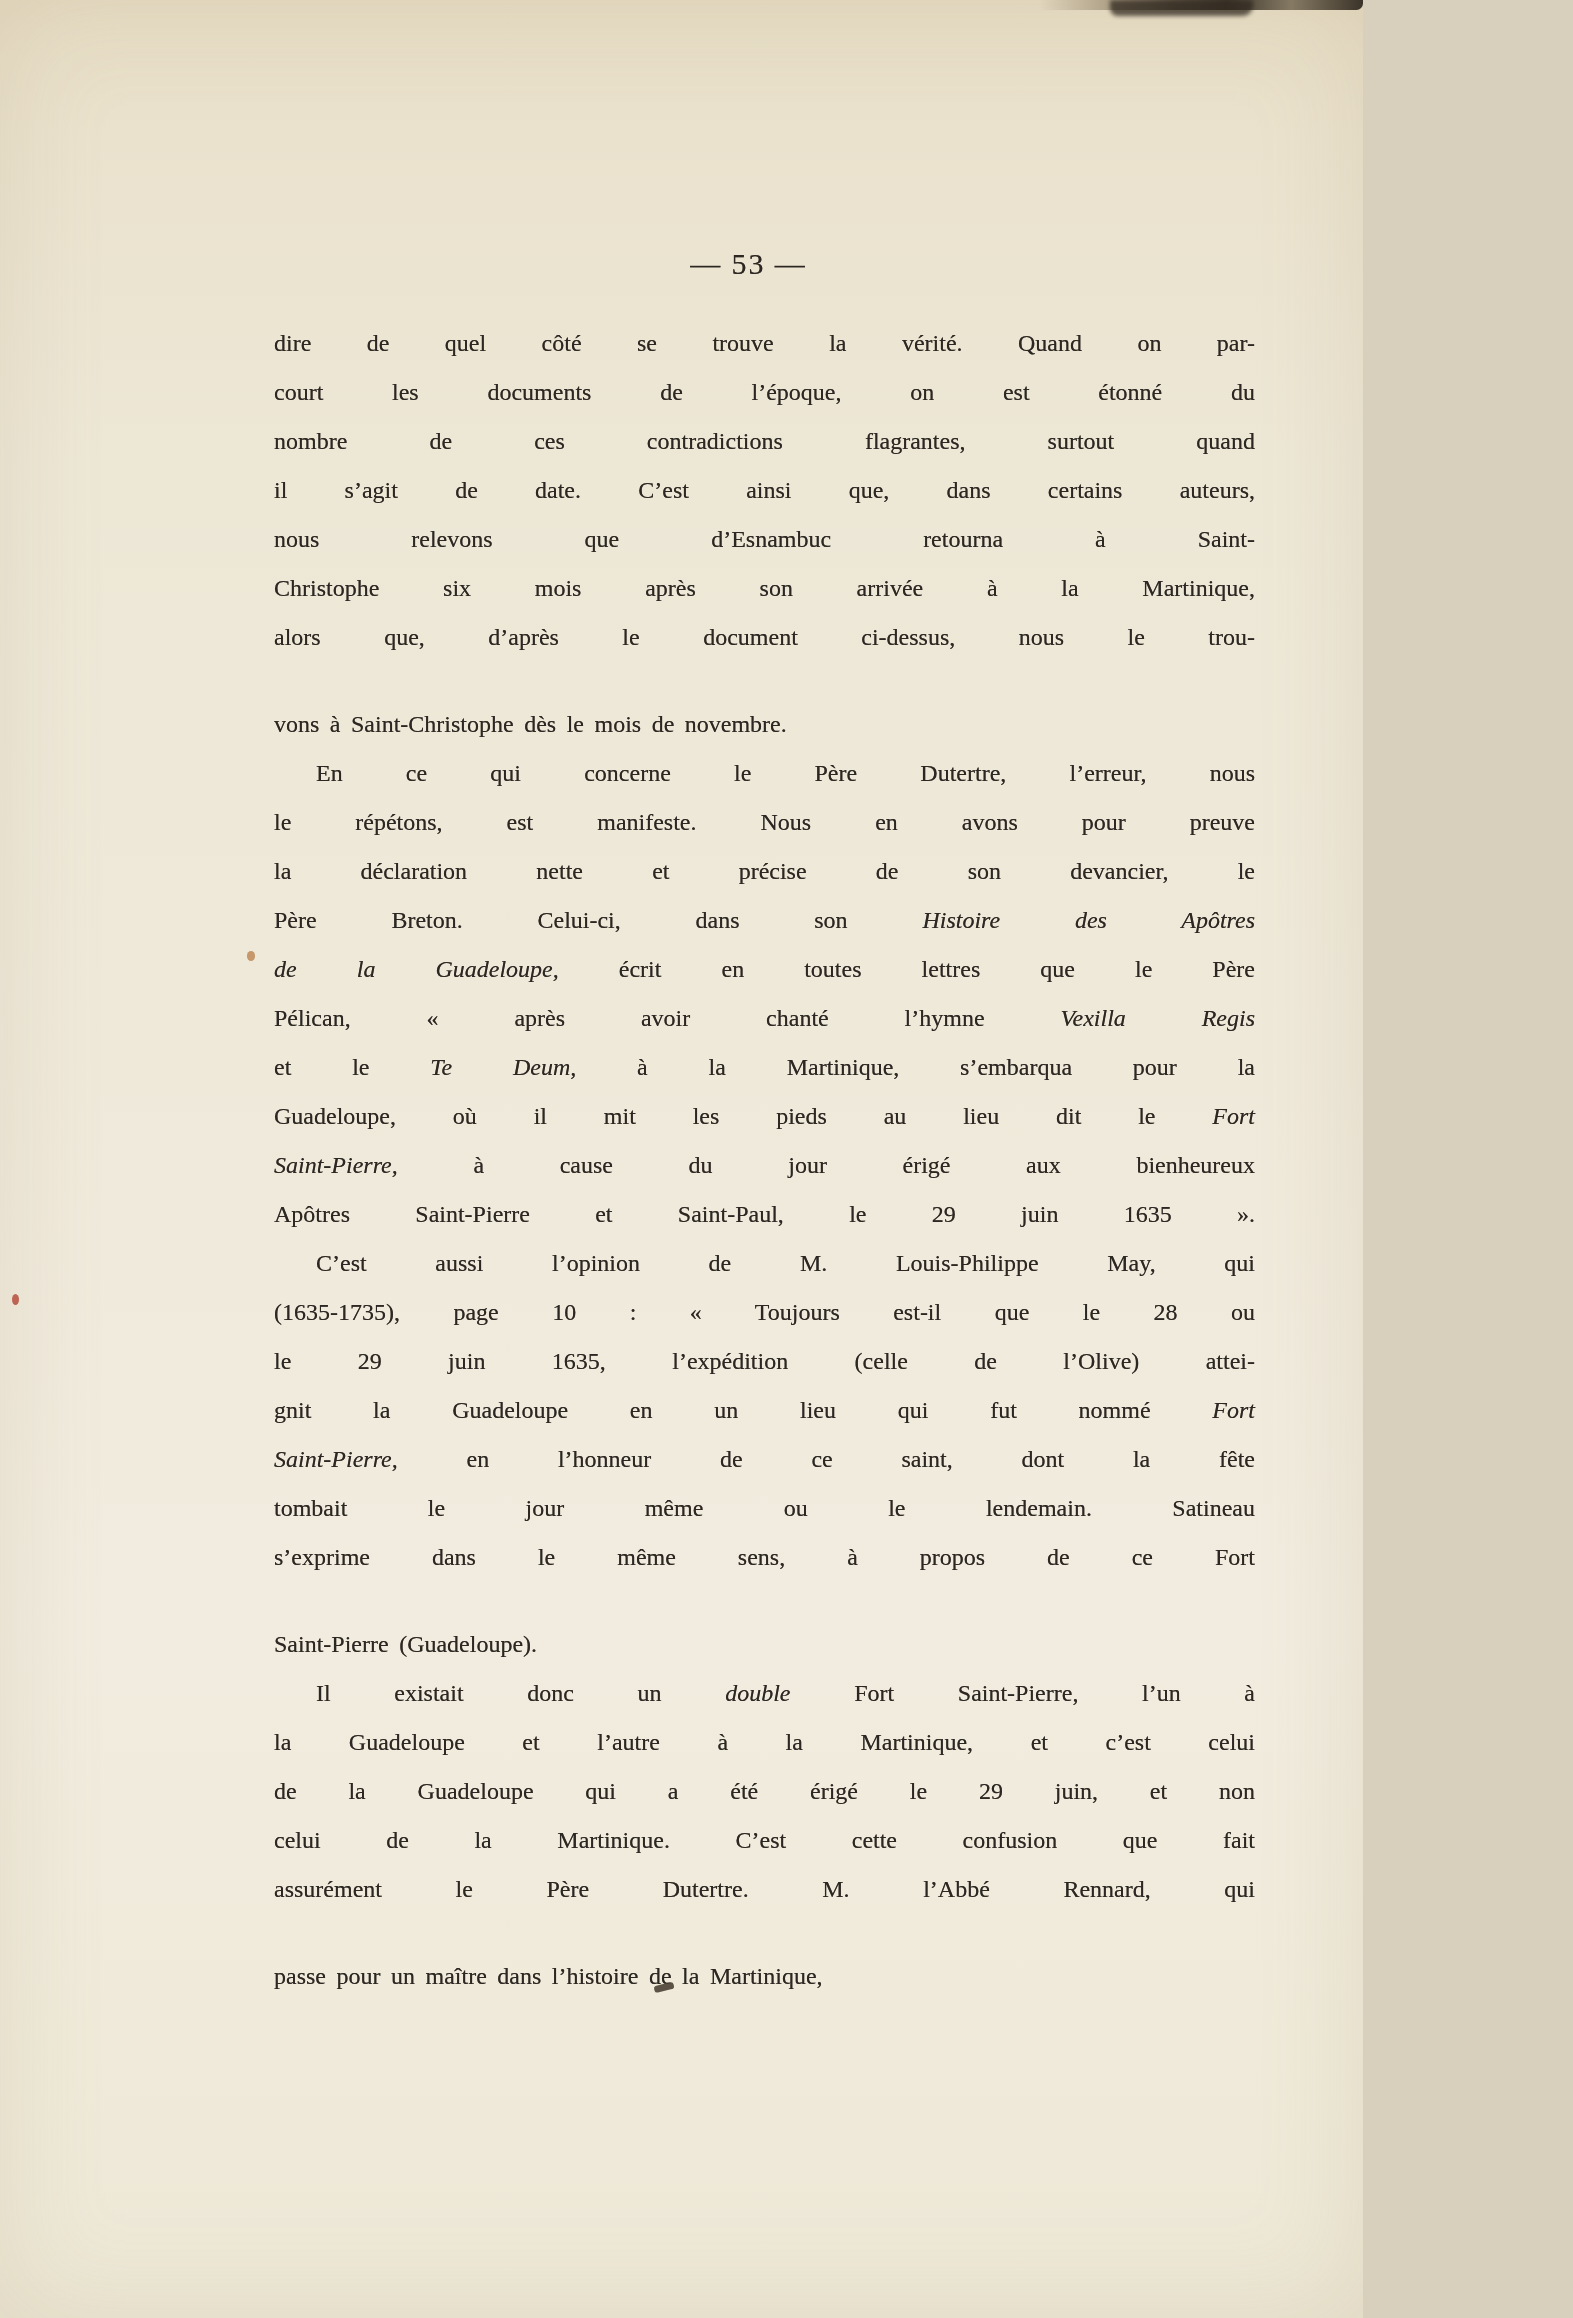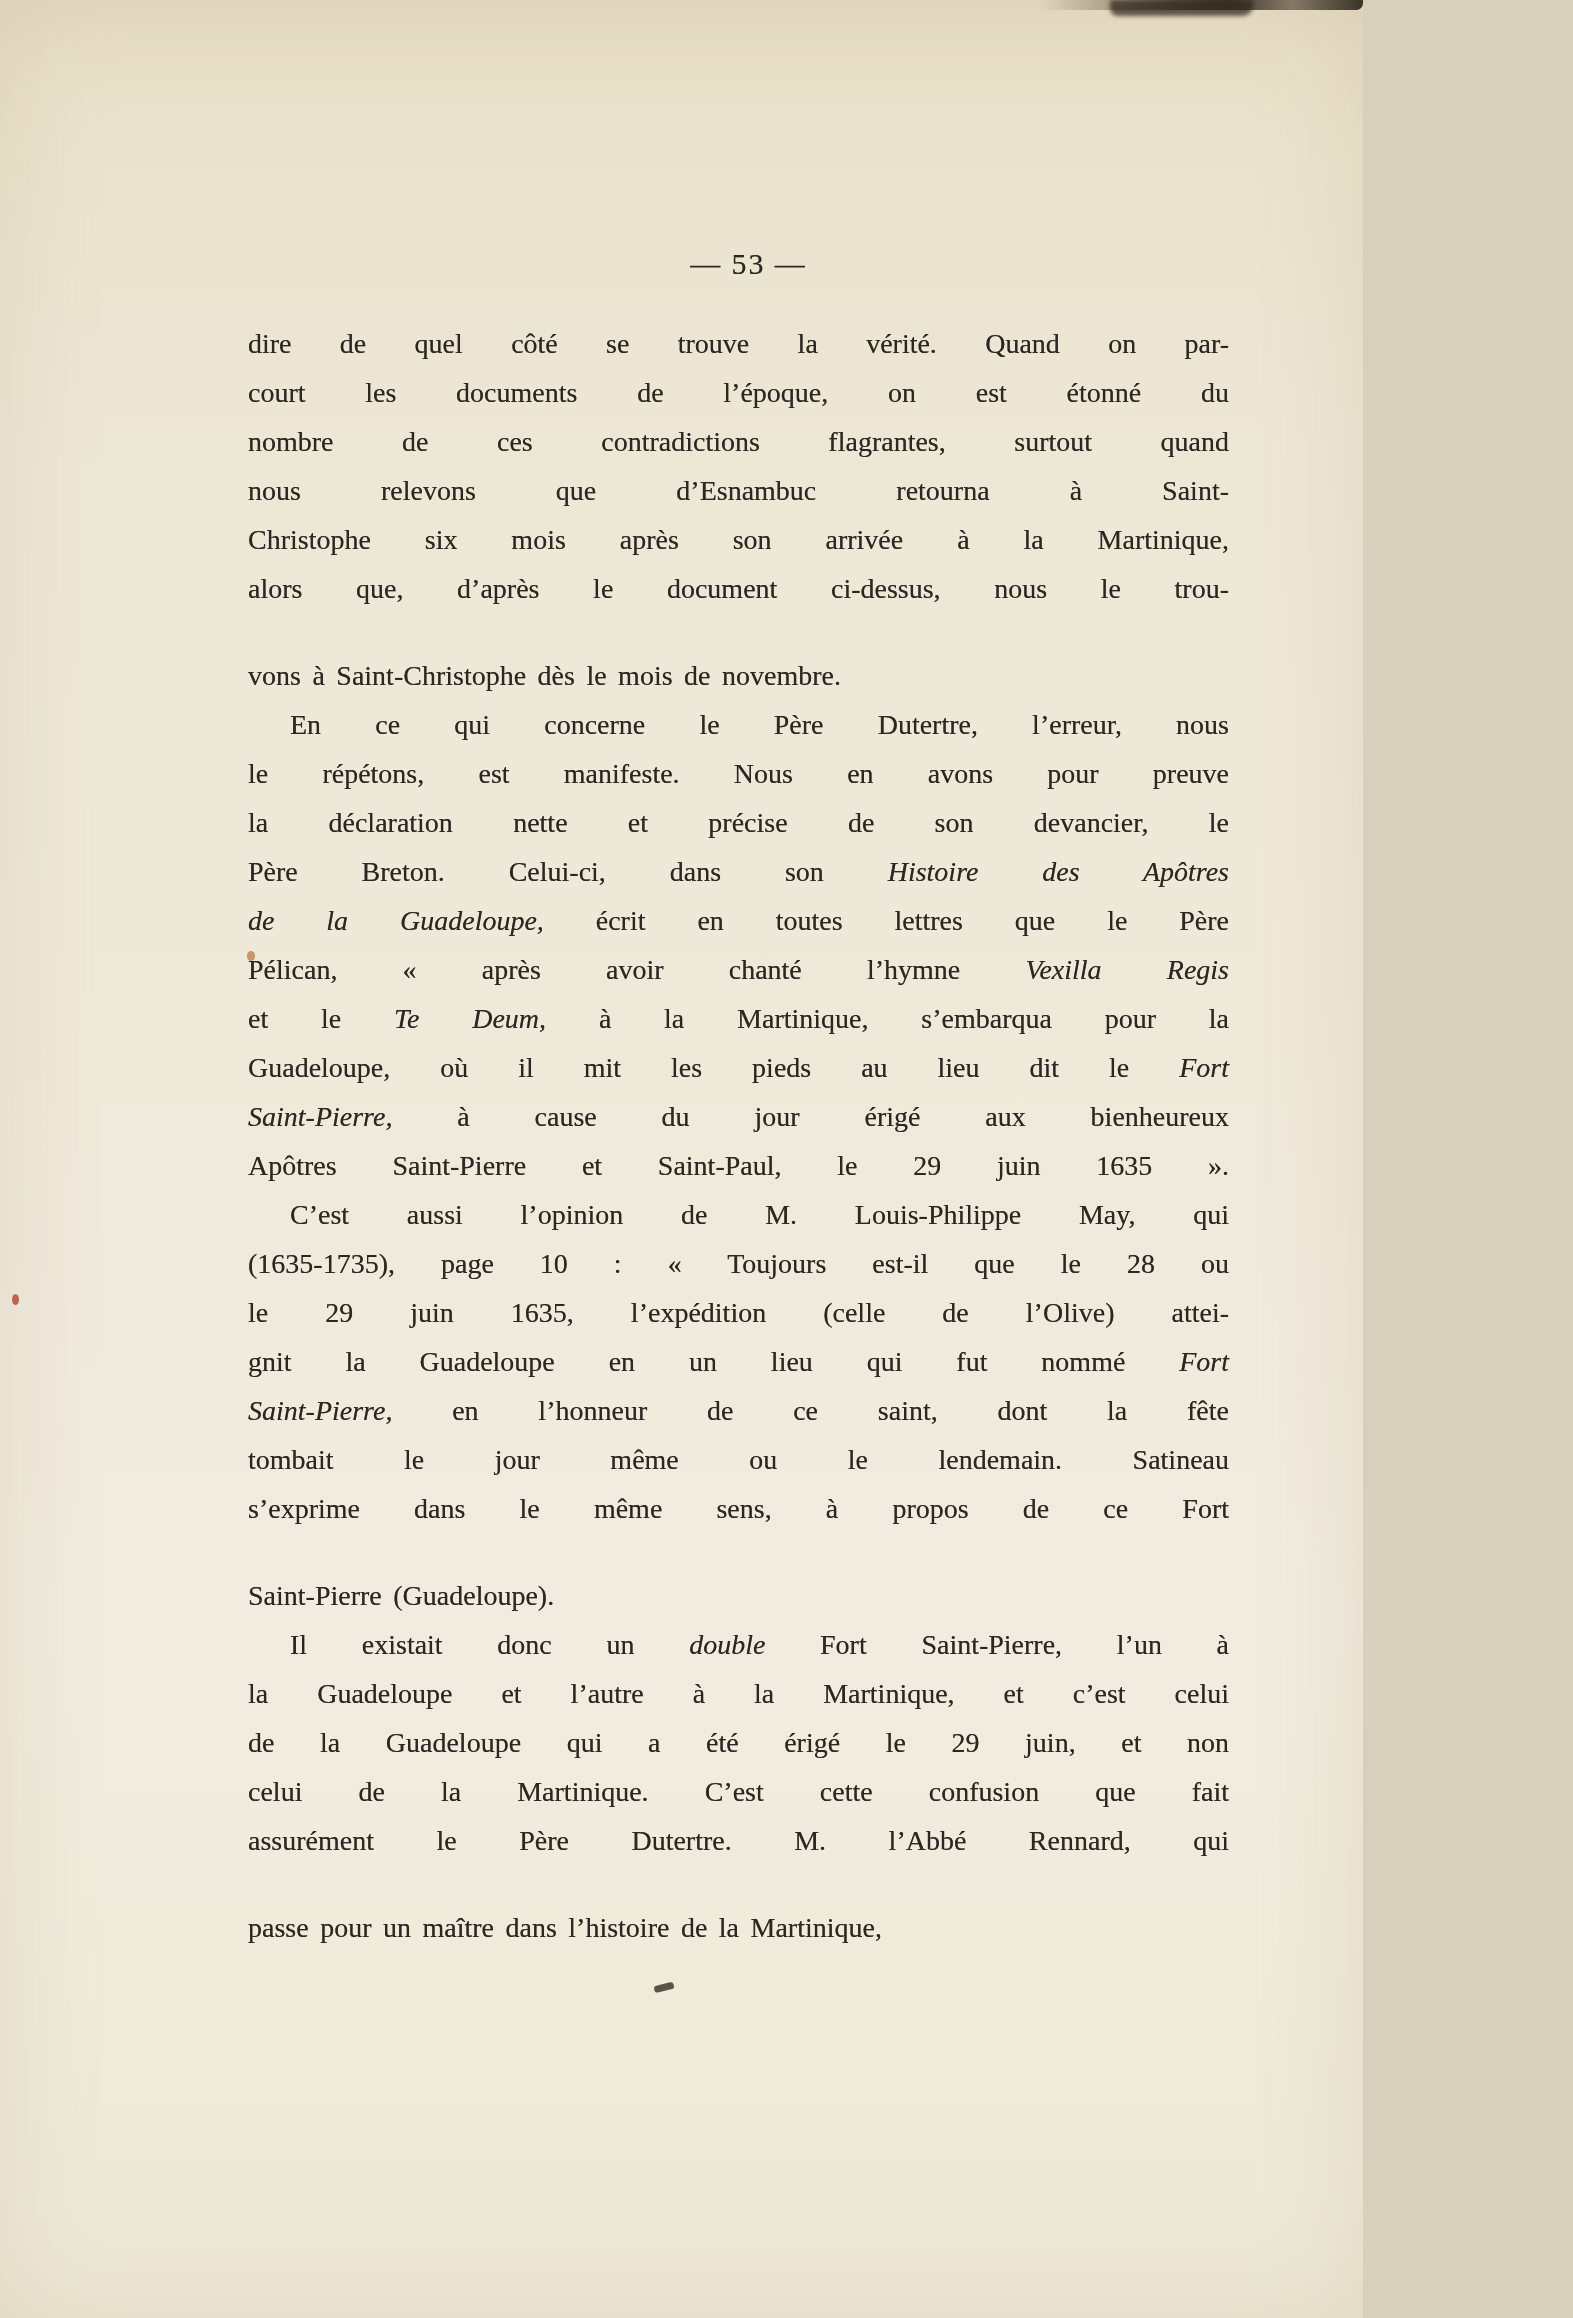--- a/index.html
+++ b/index.html
@@ -31,23 +31,23 @@
     width: 981px;
     text-align: center;
     font-size: 30px;
     line-height: 32px;
     letter-spacing: 1.9px;
     text-shadow: 0 0 0.4px rgba(44, 39, 34, 0.65);
   }
   .text-block {
     position: absolute;
     top: 319px;
-    left: 248px;
+    left: 274px;
     width: 981px;
-    font-size: 28px;
+    font-size: 24px;
     line-height: 49px;
     text-shadow: 0 0 0.4px rgba(44, 39, 34, 0.65);
   }
   .line {
     height: 49px;
     text-align: justify;
     text-align-last: justify;
     white-space: normal;
   }
   .line.noj {
@@ -126,20 +126,21 @@
 </head>
 <body>
 
 <div class="page">
   <div class="page-number">— 53 —</div>
 
   <div class="text-block">
       <div class="line"><span>dire de quel côté se trouve la vérité. Quand on par-</span></div>
       <div class="line"><span>court les documents de l’époque, on est étonné du</span></div>
       <div class="line"><span>nombre de ces contradictions flagrantes, surtout quand</span></div>
+      <div class="line"><span>il s’agit de date. C’est ainsi que, dans certains auteurs,</span></div>
       <div class="line"><span>nous relevons que d’Esnambuc retourna à Saint-</span></div>
       <div class="line"><span>Christophe six mois après son arrivée à la Martinique,</span></div>
       <div class="line"><span>alors que, d’après le document ci-dessus, nous le trou-</span></div>
       <div class="line noj"><span>vons à Saint-Christophe dès le mois de novembre.</span></div>
       <div class="line indent"><span>En ce qui concerne le Père Dutertre, l’erreur, nous</span></div>
       <div class="line"><span>le répétons, est manifeste. Nous en avons pour preuve</span></div>
       <div class="line"><span>la déclaration nette et précise de son devancier, le</span></div>
       <div class="line"><span>Père Breton. Celui-ci, dans son </span><em>Histoire des Apôtres</em></div>
       <div class="line"><em>de la Guadeloupe,</em><span> écrit en toutes lettres que le Père</span></div>
       <div class="line"><span>Pélican, « après avoir chanté l’hymne </span><em>Vexilla Regis</em></div>

